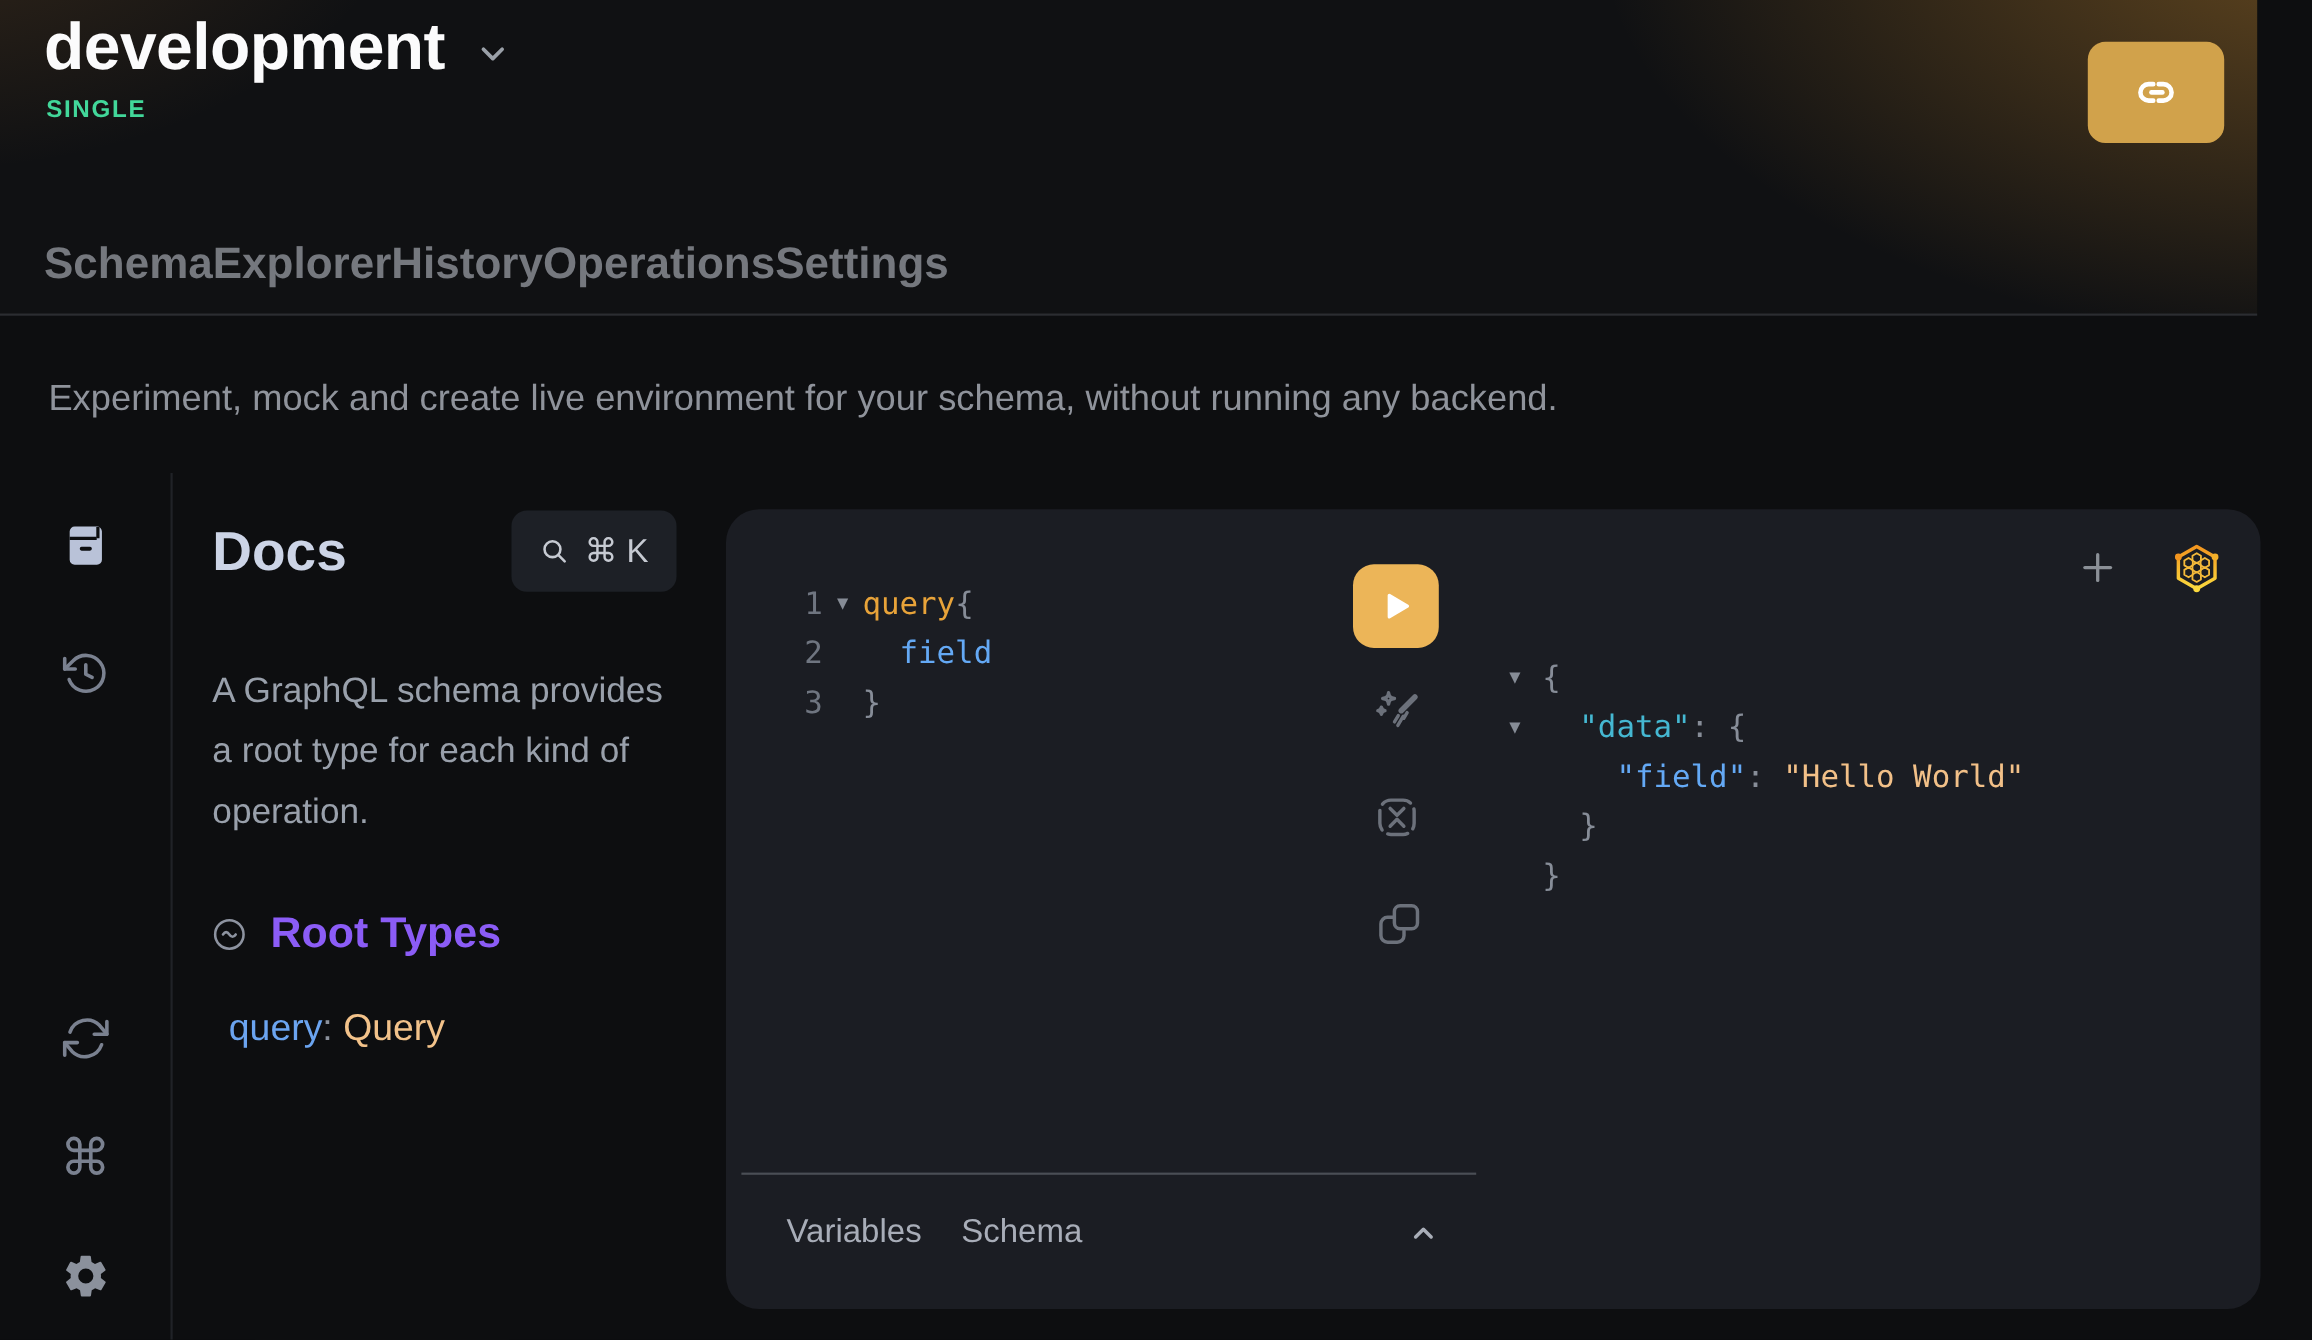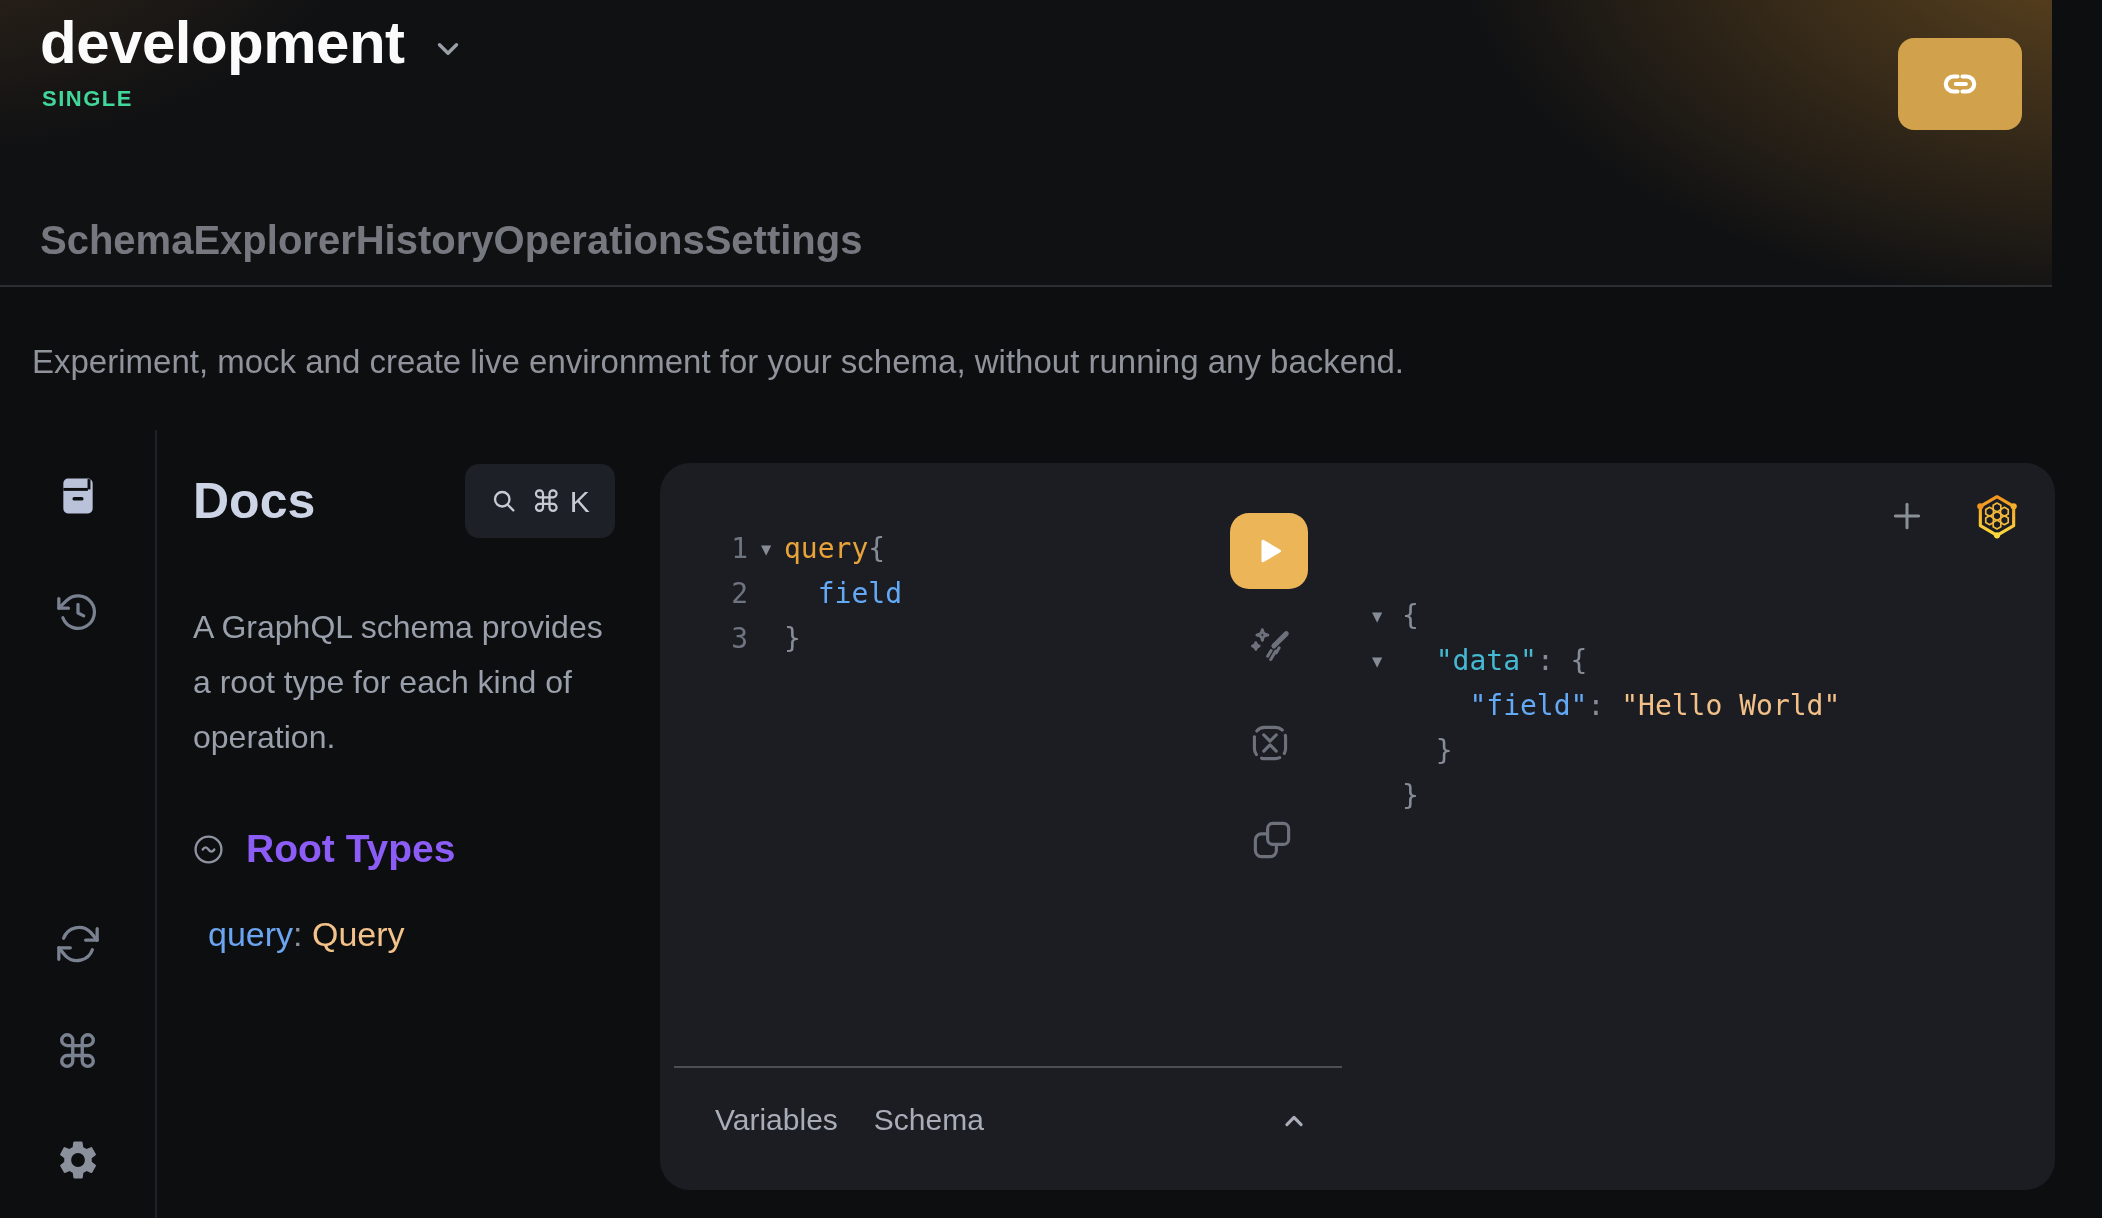--- a/index.html
+++ b/index.html
@@ -41,21 +41,21 @@
     position:relative; font-size:40px; font-weight:700; color:#75787e;
     padding-bottom:24px; cursor:pointer;
   }
   .tab.active { color:#ffffff; }
   .tab.active::after {
     content:""; position:absolute; left:0; right:0; bottom:0; height:9px;
     background:#e3a43e; border-radius:5px 5px 0 0;
   }
 
   
-  .subtitle { position:absolute; left:32px; top:343px; font-size:33px; color:#8f939b; }
+  .subtitle { position:absolute; left:44px; top:343px; font-size:33px; color:#8f939b; }
 
   
   .main { position:absolute; left:0; top:430px; right:0; bottom:0; }
   .rail {
     position:absolute; left:0; top:0; width:157px; height:100%;
     border-right:2px solid #202227;
     display:flex; flex-direction:column; align-items:center;
     padding:42px 0 34px 0;
   }
   .rail-top { display:flex; flex-direction:column; gap:68px; align-items:center; }

